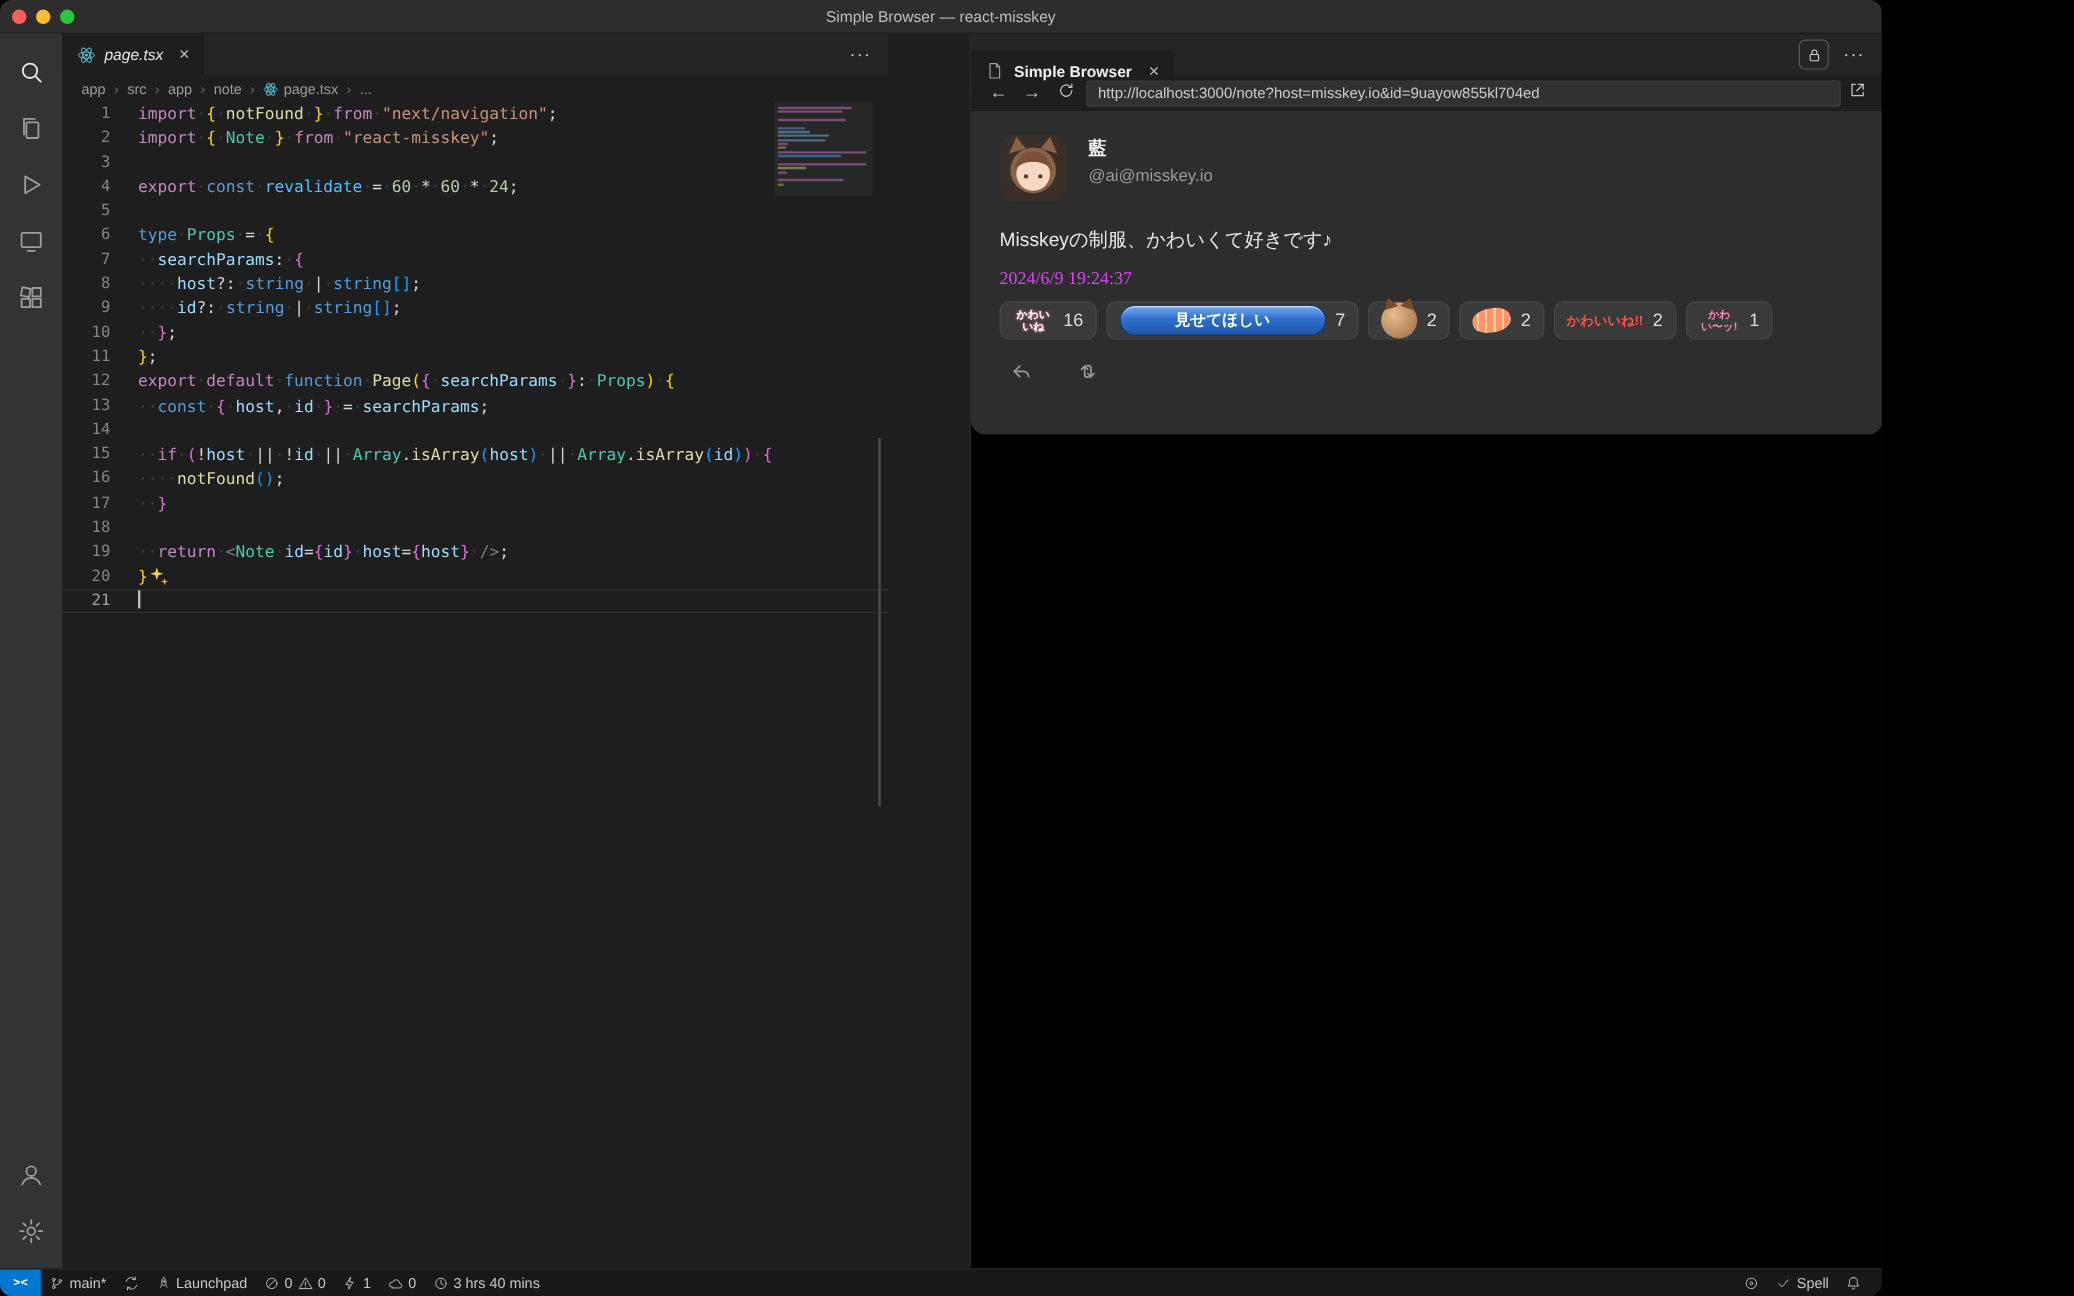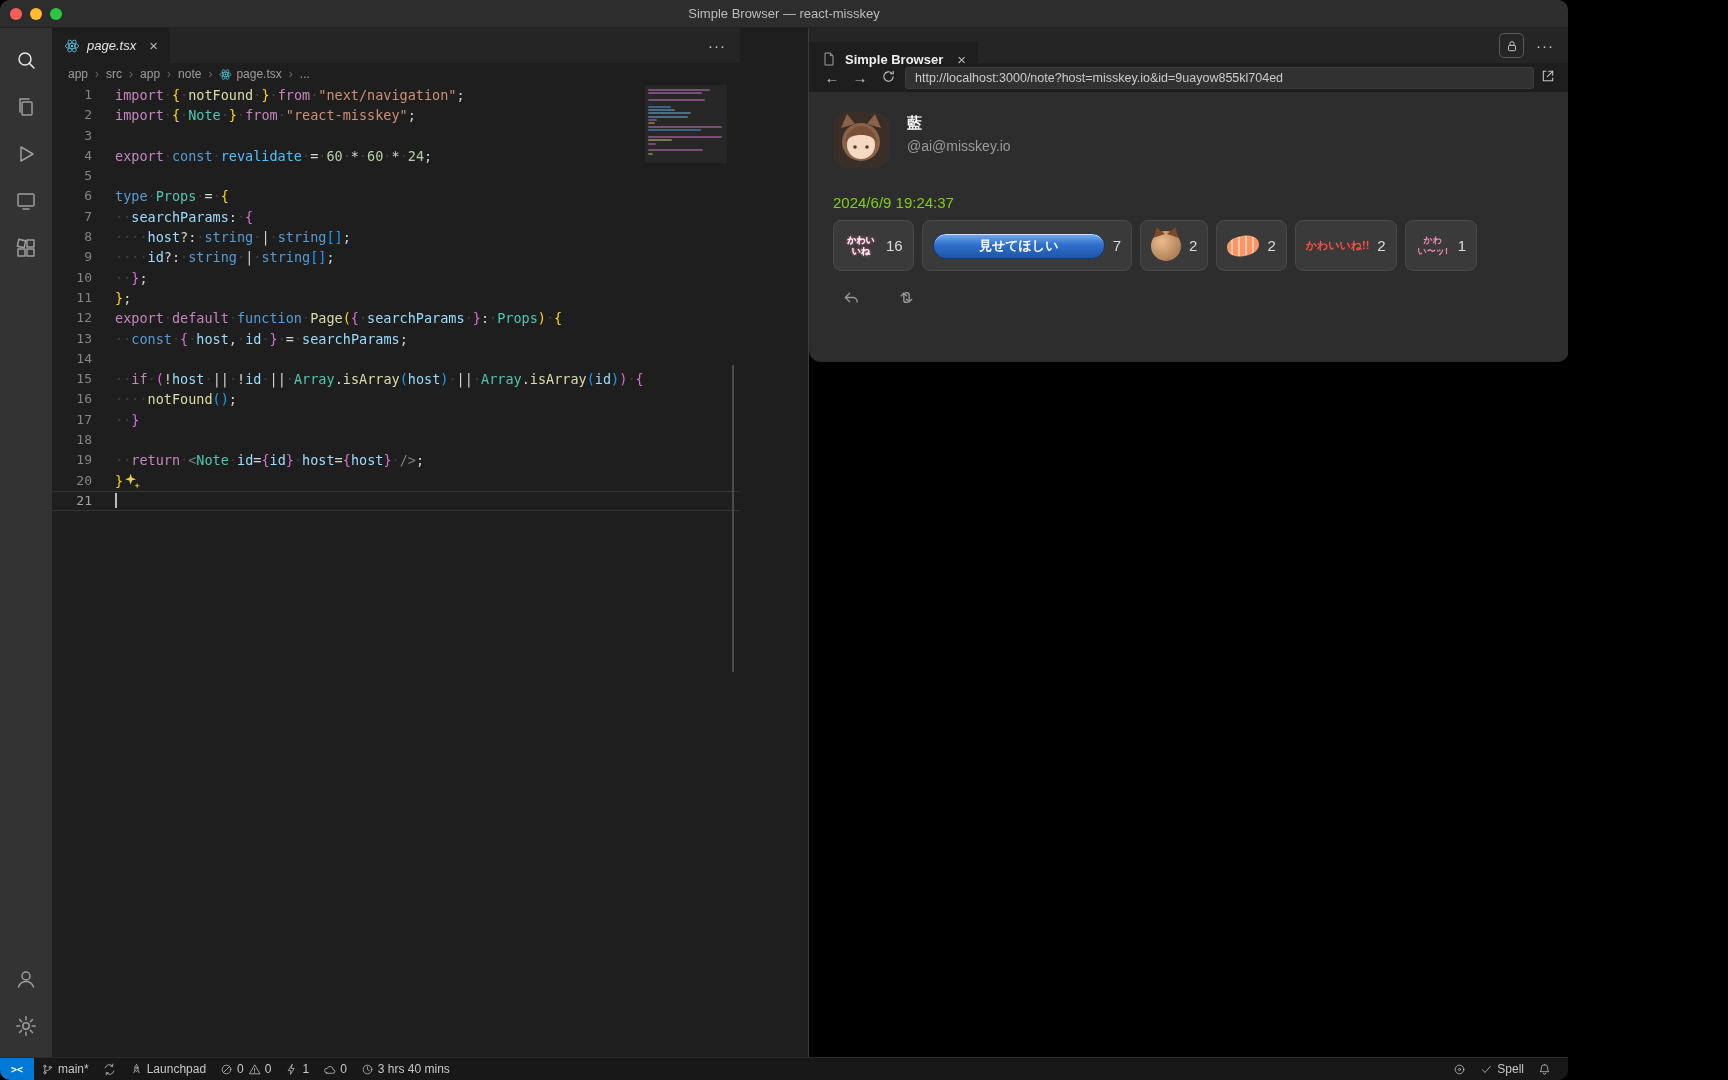--- a/index.html
+++ b/index.html
@@ -79,23 +79,23 @@
   .ext-btn svg{width:16px;height:16px;fill:none;stroke:#c5c5c5;stroke-width:1.6;stroke-linecap:round;}
   #bp-content{position:absolute;top:64px;left:0;right:0;bottom:0;background:#000;}
   #note-card{position:absolute;left:0;top:0;width:760px;height:270px;background:#2d2d2d;
     border-radius:0 0 12px 12px;padding:20px 24px;}
   .note-header{display:flex;align-items:flex-start;}
   .avatar{width:56px;height:56px;flex:none;}
   .note-names{margin-left:18px;padding-top:2px;}
   .note-name{font-size:15px;font-weight:700;color:#ffffff;}
   .note-handle{font-size:14px;color:#9b9b9b;margin-top:5px;}
   .note-body{margin-top:22px;font-size:16px;color:#e9e9e9;}
-  .note-time{margin-top:26px;font-size:15px;color:#84cc16;}
+  .note-time{margin-top:14px;font-size:15px;color:#d946ef;font-family:Liberation Serif, serif;}
   #reactions{margin-top:9px;display:flex;align-items:center;gap:8px;}
-  .reaction{height:51px;background:#3a3a3a;border:1px solid #494949;border-radius:8px;
+  .reaction{height:32px;background:#3a3a3a;border:1px solid #494949;border-radius:8px;
     display:flex;align-items:center;gap:8px;padding:0 10px;}
   .rx-count{font-size:15px;color:#dddddd;}
   .rx-text{font-weight:800;font-size:11px;text-align:center;}
   .rx-wrap{display:inline-block;width:34px;font-size:9px;line-height:1.15;word-break:break-all;}
   .rx-btn{width:172px;height:26px;border-radius:13px;color:#fff;font-size:13px;font-weight:700;
     display:flex;align-items:center;justify-content:center;
     background:linear-gradient(#73aef2 0%,#2f6fcc 45%,#1c56a8 100%);
     border:1px solid #0d3a78;box-shadow:inset 0 1px 0 rgba(255,255,255,.65);}
   .rx-face{width:30px;height:30px;border-radius:50%;position:relative;
     background:radial-gradient(circle at 35% 35%, #e9bb8d, #996a42);}
@@ -380,20 +380,21 @@
             <circle cx="28" cy="33" r="14" fill="#f6d9c2"></circle>
             <path d="M12 31c2-13 10-17 16-17s14 4 16 17c-4-6-8-8-16-8s-12 2-16 8z" fill="#7a5138"></path>
             <circle cx="22" cy="35" r="1.8" fill="#5a3a2a"></circle>
             <circle cx="34" cy="35" r="1.8" fill="#5a3a2a"></circle>
           </svg>
           <div class="note-names">
             <div class="note-name">藍</div>
             <div class="note-handle">@ai@misskey.io</div>
           </div>
         </div>
+        <div class="note-body">Misskeyの制服、かわいくて好きです♪</div>
         <div class="note-time">2024/6/9 19:24:37</div>
         <div id="reactions">
             <div class="reaction">
               <span class="rx-text rx-wrap" style="color: rgb(255, 255, 255); text-shadow: rgb(255, 127, 174) 0px 0px 3px, rgb(255, 127, 174) 0px 0px 1px;">かわいいね</span>
               <span class="rx-count">16</span>
             </div>
             <div class="reaction">
               <div class="rx-btn">見せてほしい</div>
               <span class="rx-count">7</span>
             </div>

